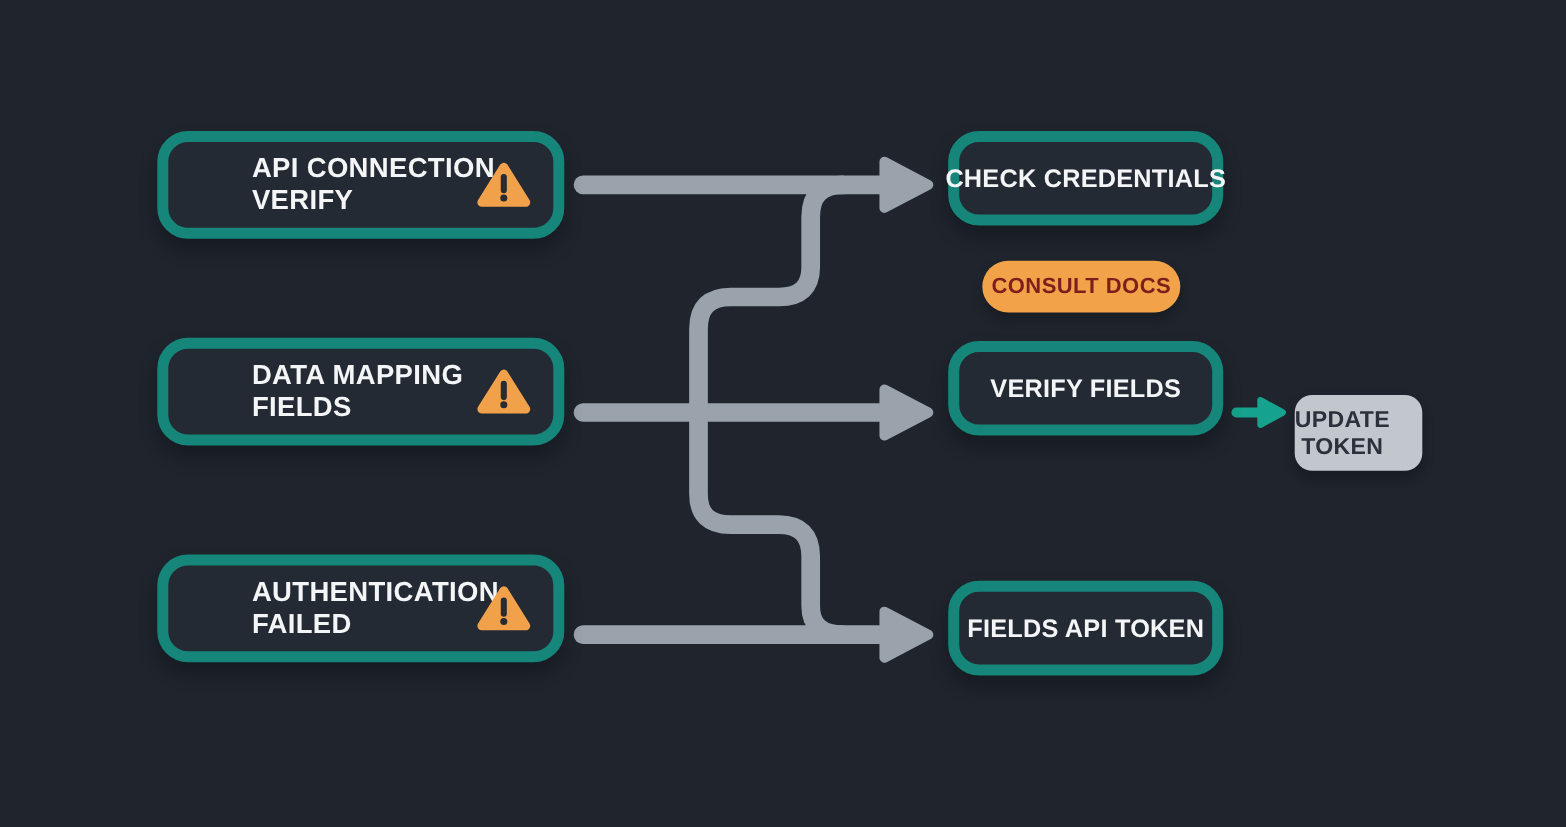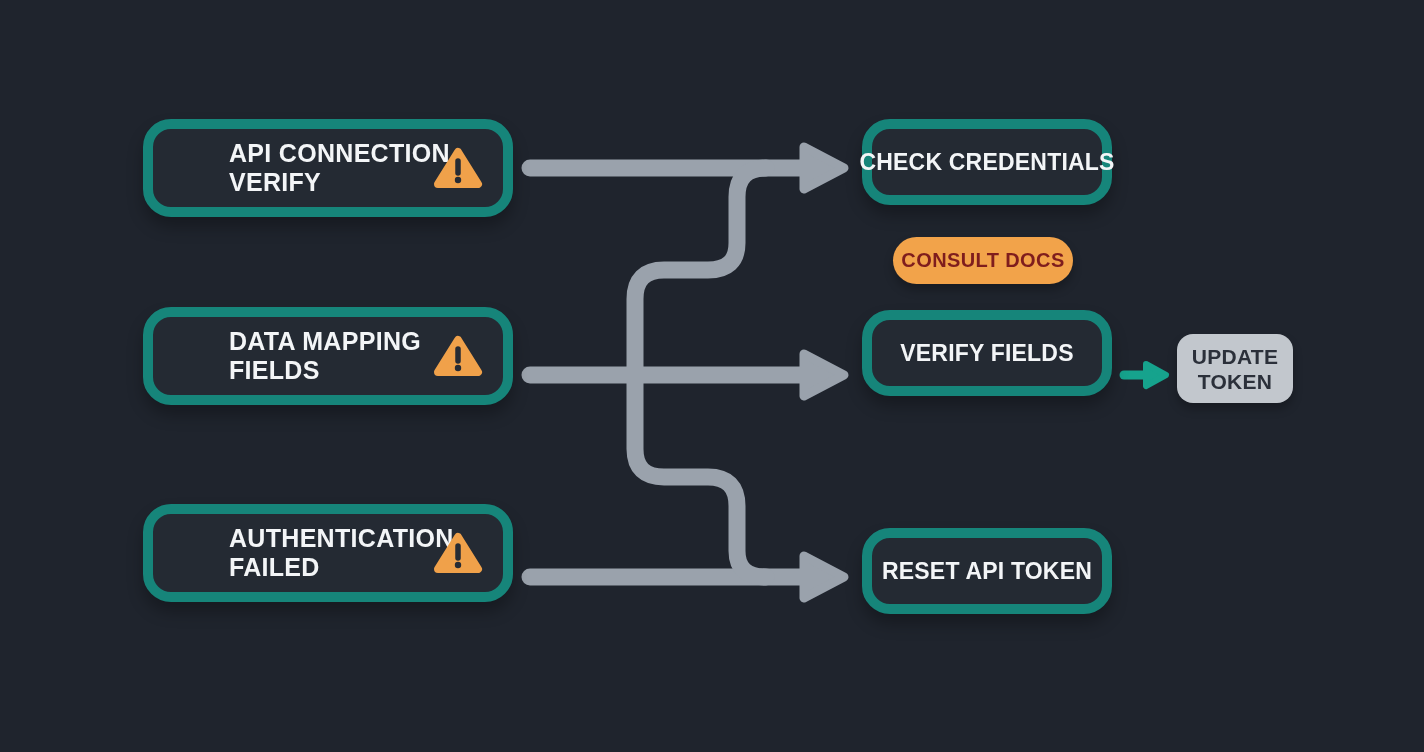--- a/index.html
+++ b/index.html
@@ -30,23 +30,23 @@
     letter-spacing:0.2px; white-space:nowrap;
   }
   .pill {
     position:absolute; left:893px; top:237px; width:180px; height:47px;
     border-radius:24px; background:#f2a34a;
     display:flex; align-items:center; justify-content:center;
     font-size:20px; font-weight:700; color:#7f1d1d; letter-spacing:0.4px;
     box-shadow:0 6px 10px rgba(0,0,0,0.25);
   }
   .update-box {
-    position:absolute; left:1177px; top:334px; width:116px; height:69px;
+    position:absolute; left:1177px; top:359px; width:116px; height:69px;
     border-radius:16px; background:#c2c7cd;
-    display:flex; align-items:center; justify-content:center; text-align:center;
+    display:flex; align-items:center; justify-content:flex-start; text-align:center;
     font-size:21px; line-height:25px; font-weight:700; color:#2b303a;
     letter-spacing:0.3px;
     box-shadow:0 6px 10px rgba(0,0,0,0.25);
   }
   .update-box span { display:block; }
 </style>
 </head>
 <body>
 
 <div class="canvas">
@@ -105,21 +105,21 @@
     </svg>
   </div>
 
   <div class="node solution-node r1">
     <div class="solution-label">CHECK CREDENTIALS</div>
   </div>
   <div class="node solution-node r2">
     <div class="solution-label">VERIFY FIELDS</div>
   </div>
   <div class="node solution-node r3">
-    <div class="solution-label">RESET API TOKEN</div>
+    <div class="solution-label">FIELDS API TOKEN</div>
   </div>
 
   <div class="pill">
     <span>CONSULT DOCS</span>
   </div>
 
   <div class="update-box">
     <div>
       <span>UPDATE</span>
       <span>TOKEN</span>

